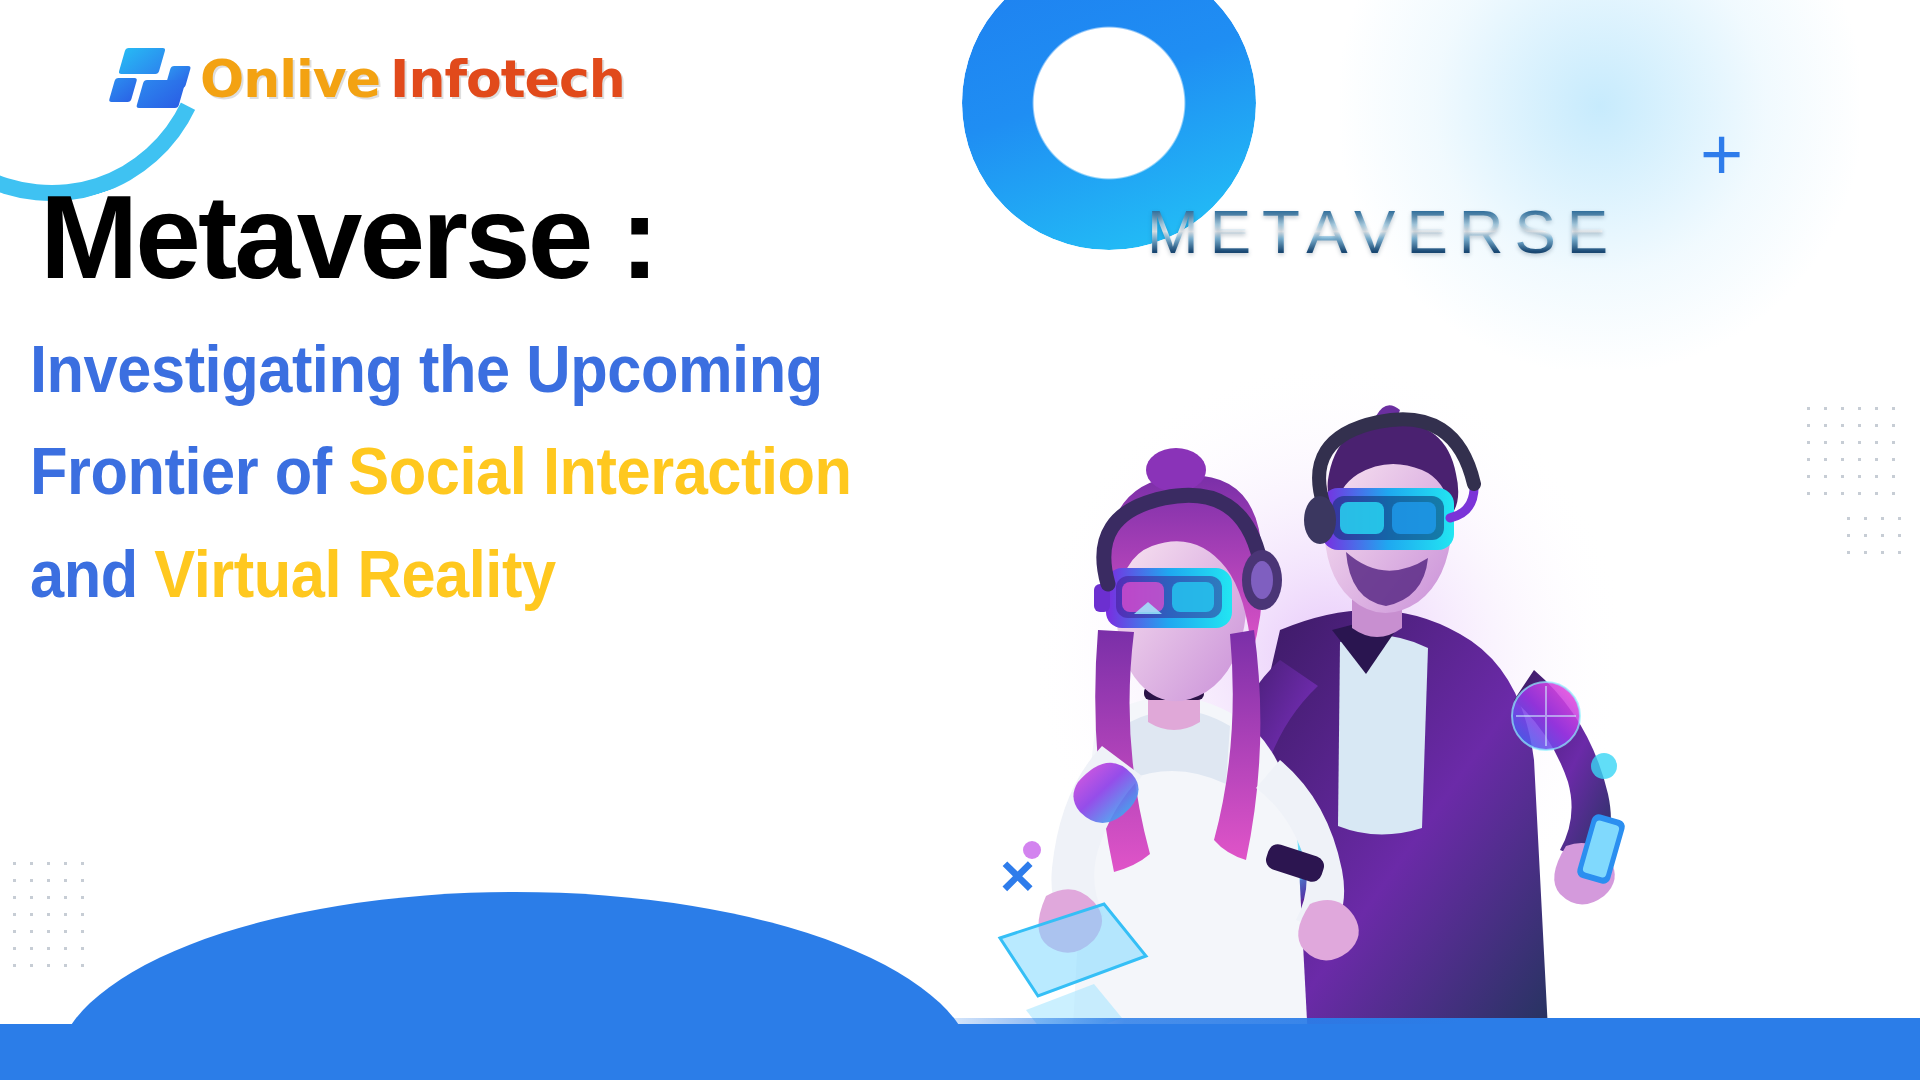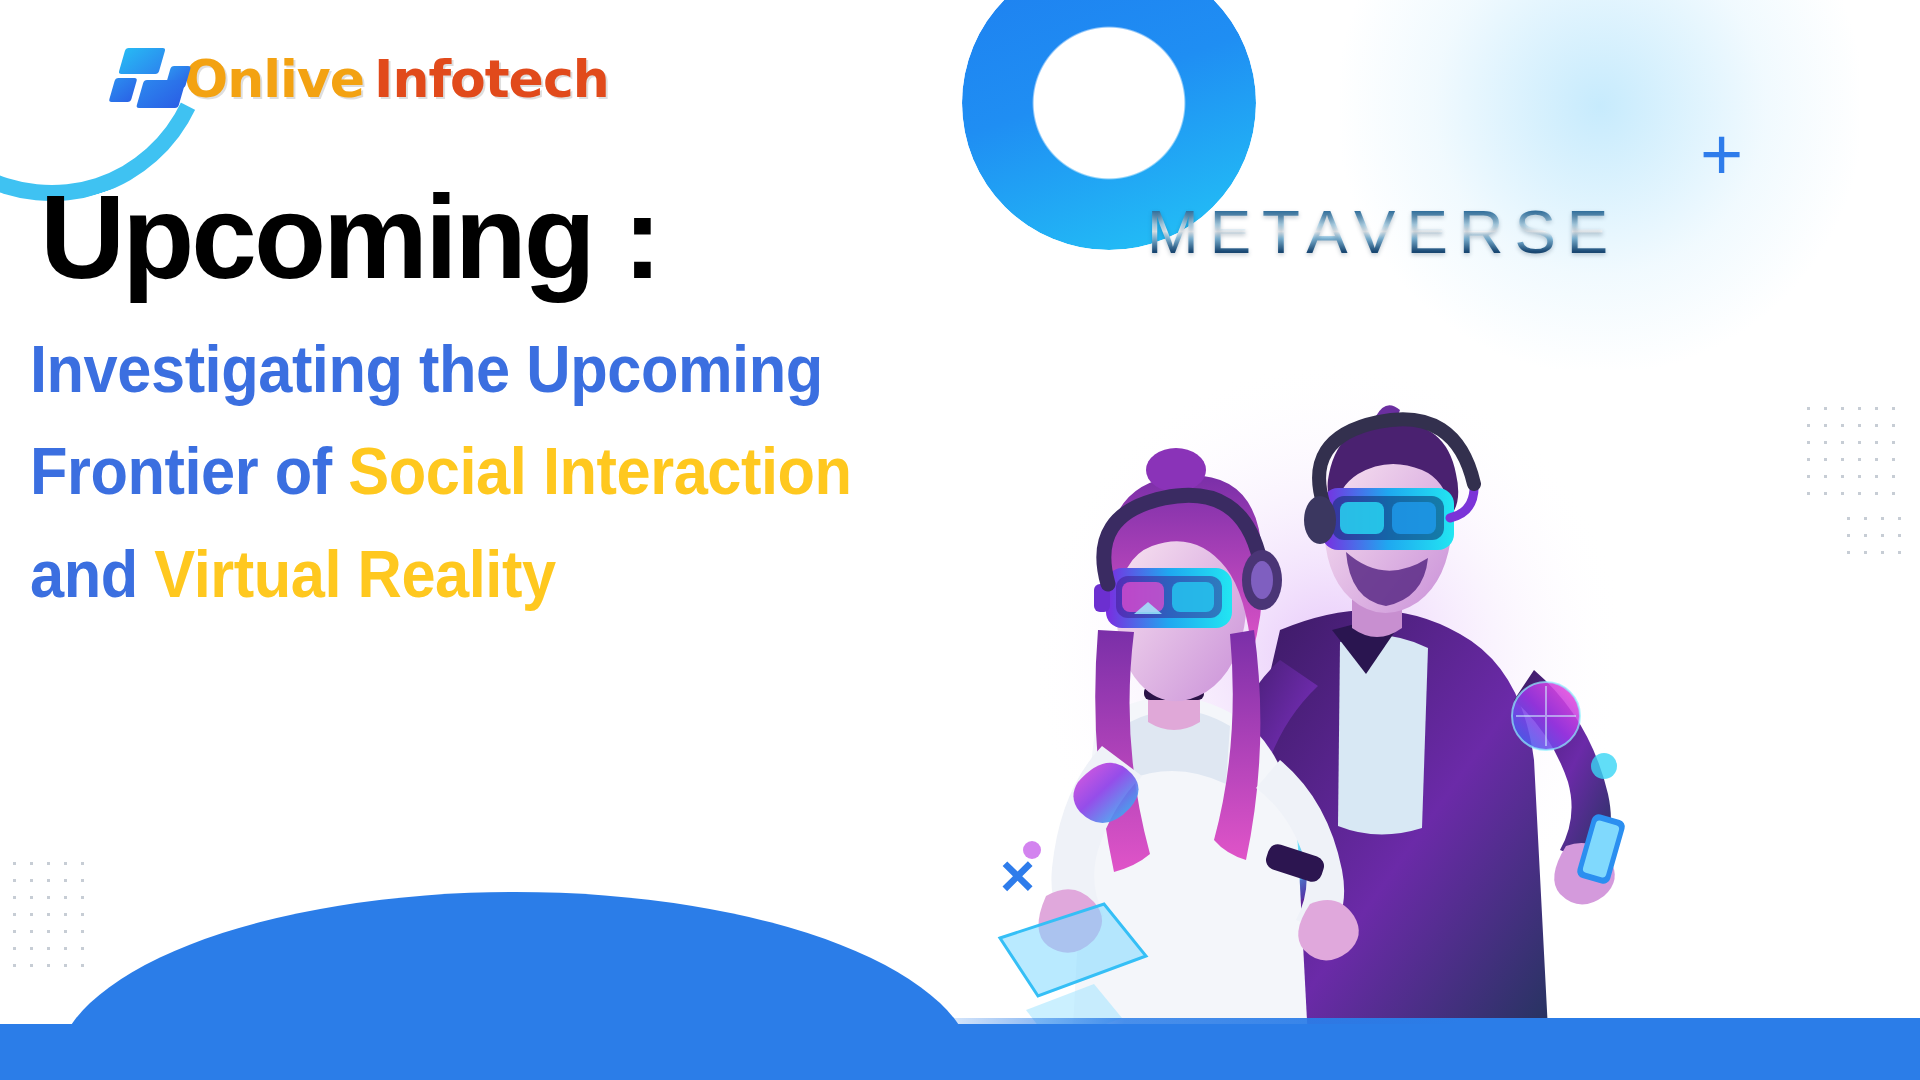--- a/index.html
+++ b/index.html
@@ -84,21 +84,21 @@
     line-height: 1;
     user-select: none;
   }
   .mark.plus  { left: 1700px; top: 118px; font-size: 74px; }
   .mark.cross { left: 1000px; top: 846px; font-size: 60px; font-weight: 700; }
 
   
   .logo {
     position: absolute;
     left: 112px; top: 48px;
-    display: flex; align-items: center; 
+    display: flex; align-items: center; gap: 16px;
   }
   .logo-mark { position: relative; width: 72px; height: 62px; }
   .logo-mark span {
     position: absolute;
     display: block;
     transform: skewX(-16deg);
     border-radius: 3px;
   }
   .lm1 { left: 10px; top: 0;    width: 40px; height: 26px; background: linear-gradient(135deg,#27B9F4,#2C86EE); }
   .lm2 { left: 56px; top: 18px; width: 20px; height: 22px; background: linear-gradient(135deg,#2E92F0,#2A63E6); }
@@ -193,21 +193,21 @@
       <span class="lm1"></span>
         <span class="lm2"></span>
       <span class="lm3"></span>
         <span class="lm4"></span>
     </div>
     <div class="logo-text">
       <span class="logo-onlive">Onlive</span><span class="logo-infotech">Infotech</span>
     </div>
   </div>
 
-  <div class="headline">Upcoming :</div>
+  <div class="headline">Metaverse :</div>
 
   <div class="subtitle">
     <span class="line"><span>Investigating the Upcoming</span></span>
     <span class="line"><span>Frontier of </span><span class="hl">Social Interaction</span></span>
     <span class="line"><span>and </span><span class="hl">Virtual Reality</span></span>
   </div>
 
   <div class="chrome-word">METAVERSE</div>
 
   <div class="art">

